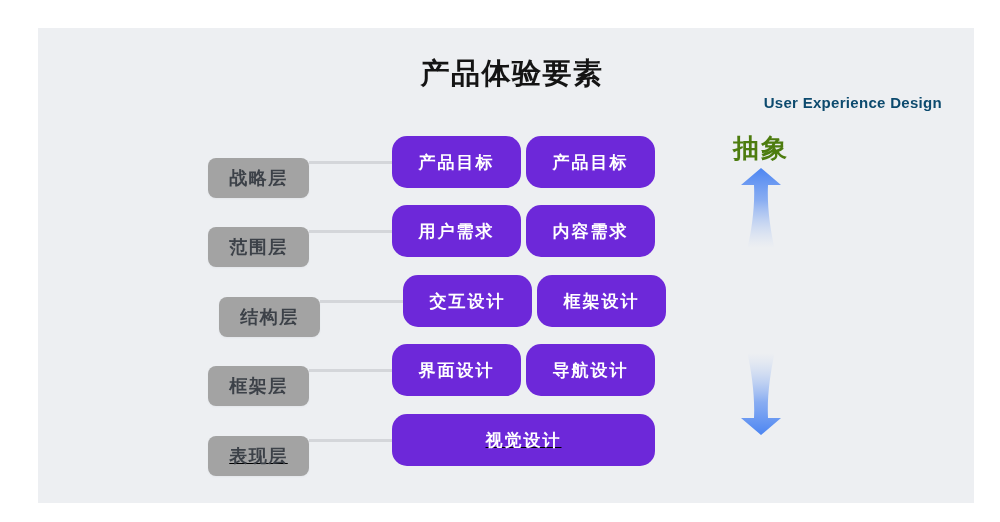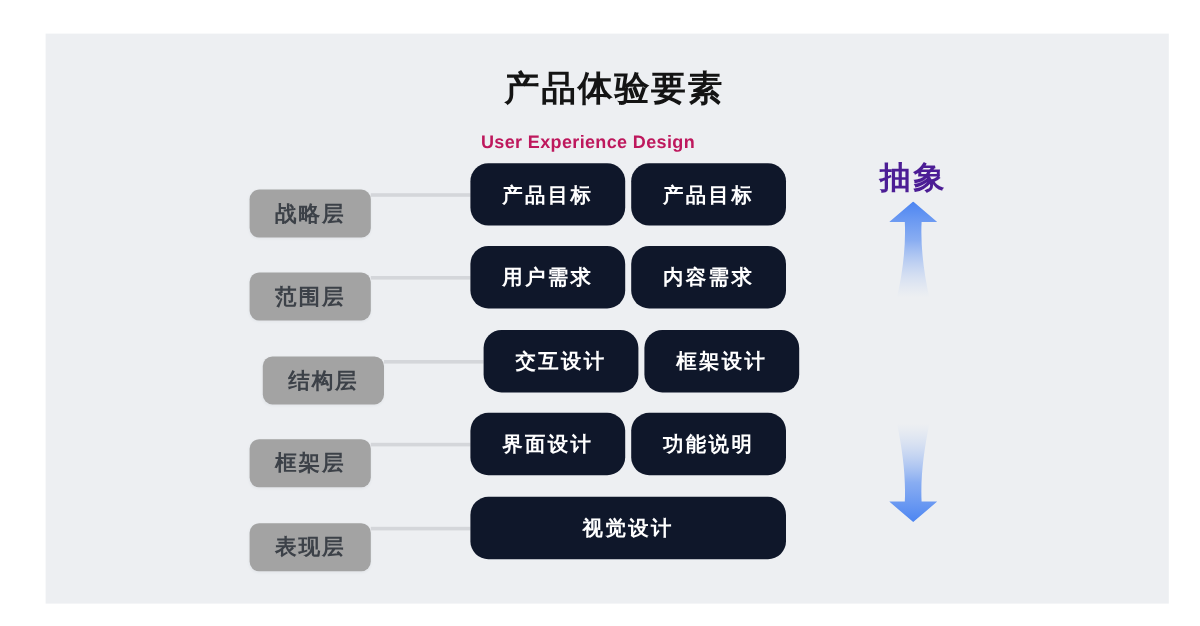--- a/index.html
+++ b/index.html
@@ -23,40 +23,41 @@
     text-align: center;
   }
   .title {
     font-size: 29px;
     font-weight: 700;
     color: #141414;
     letter-spacing: 1.5px;
     margin-left: 44px;
   }
   .subtitle {
-    margin-top: 16px;
+    margin-top: 0;
     font-size: 15px;
     font-weight: 700;
-    color: #be185d;
+    color: #0c4a6e;
     letter-spacing: 0.3px;
+    text-align: right;
   }
   
   .row {
     position: absolute;
     left: 170px;
     width: 459px;
     height: 52px;
     display: flex;
     align-items: center;
   }
   .row.r0 { top: 108px; }
   .row.r1 { top: 177px; }
   .row.r2 { top: 247px; padding-left: 11px; }
   .row.r3 { top: 316px; }
-  .row.r4 { top: 386px; }
+  .row.r4 { top: 386px; text-decoration: underline; }
   .layer-box {
     width: 101px; height: 40px;
     background: #a3a3a3;
     border-radius: 8px;
     display: flex;
     align-items: center;
     justify-content: center;
     font-size: 18px;
     font-weight: 700;
     color: #3c4148;
@@ -72,21 +73,21 @@
   }
   .items {
     width: 263px; height: 52px;
     display: flex;
     gap: 5px;
     flex: 0 0 auto;
   }
   .blue-box {
     flex: 1 1 0;
     height: 52px;
-    background: #0f172a;
+    background: #6d28d9;
     border-radius: 15px;
     display: flex;
     align-items: center;
     justify-content: center;
     font-size: 17px;
     font-weight: 700;
     color: #ffffff;
     letter-spacing: 2px;
   }
   
@@ -94,21 +95,21 @@
     position: absolute;
     left: 683px; top: 0;
     width: 80px; height: 475px;
   }
   .axis-label {
     position: absolute;
     left: 0; width: 80px;
     text-align: center;
     font-size: 26px;
     font-weight: 700;
-    color: #4c1d95;
+    color: #4d7c0f;
     letter-spacing: 2px;
   }
   .axis-label.top { top: 103px; }
   .axis-label.bottom { top: 412px; }
   .arrow {
     position: absolute;
     left: 20px;
     width: 40px;
   }
   .arrow.up { top: 140px; height: 80px; }
@@ -149,21 +150,21 @@
       <div class="blue-box">交互设计</div>
       <div class="blue-box">框架设计</div>
     </div>
   </div>
 
   <div class="row r3">
     <div class="layer-box">框架层</div>
     <div class="connector"></div>
     <div class="items">
       <div class="blue-box">界面设计</div>
-      <div class="blue-box">功能说明</div>
+      <div class="blue-box">导航设计</div>
     </div>
   </div>
 
   <div class="row r4">
     <div class="layer-box">表现层</div>
     <div class="connector"></div>
     <div class="items">
       <div class="blue-box">视觉设计</div>
     </div>
   </div>

